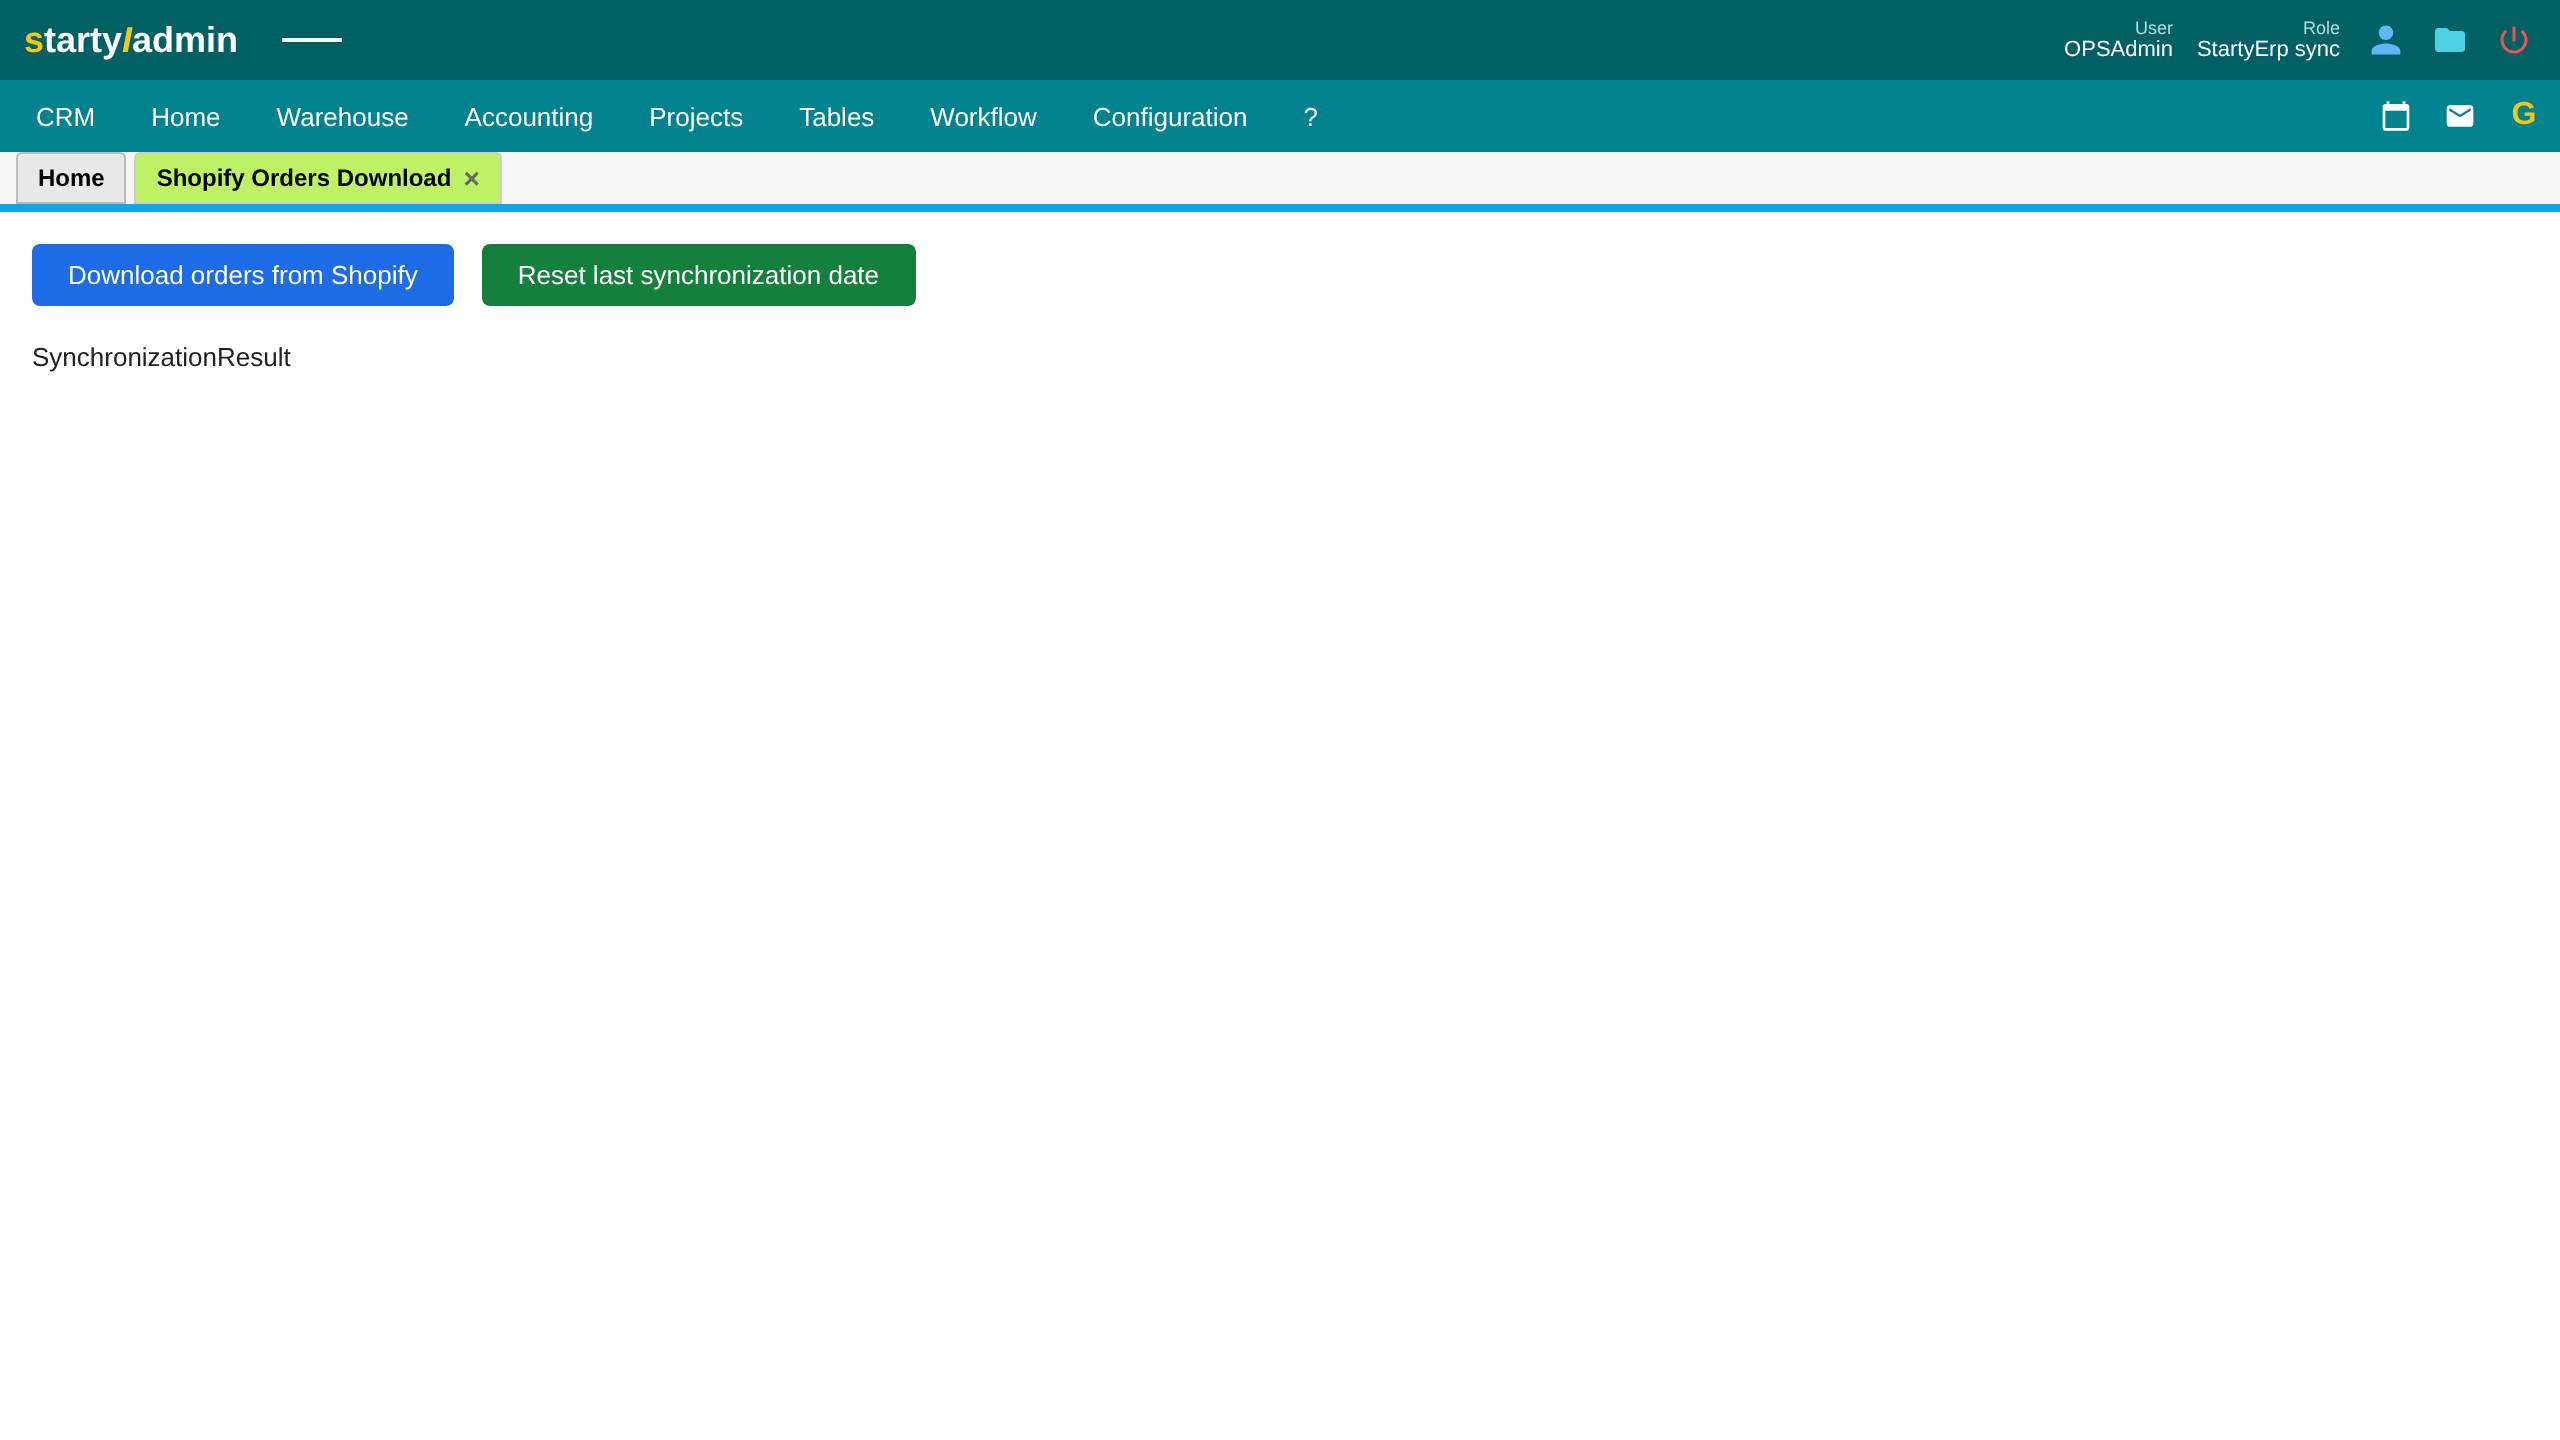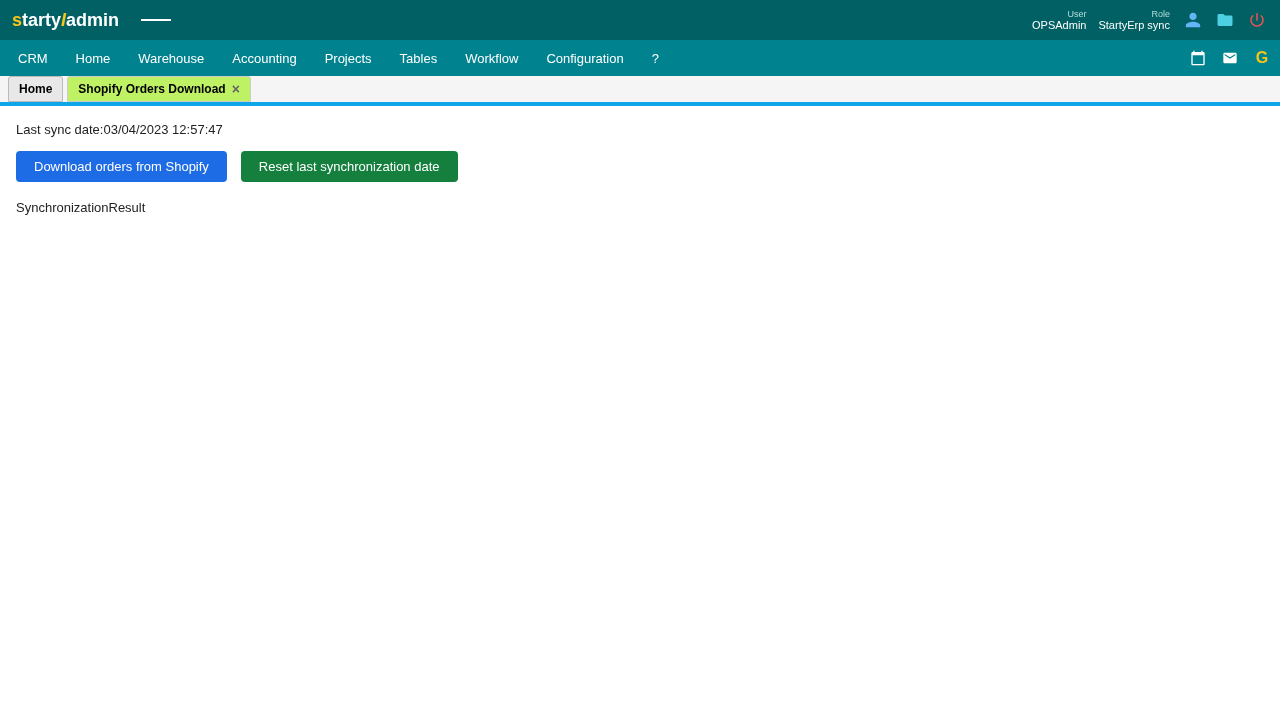--- a/index.html
+++ b/index.html
@@ -257,19 +257,18 @@
   <div class="tab home">
     <span>Home</span>
   </div>
   <div class="tab">
     <span>Shopify Orders Download</span>
     <span class="close-btn">×</span>
   </div>
 </div>
 
 <div class="main-content">
-  <div class="sync-info">Last sync date:03/04/2023 12:57:47</div>
   <div class="btn-row">
     <button class="btn-download">Download orders from Shopify</button>
     <button class="btn-reset">Reset last synchronization date</button>
   </div>
   <div class="sync-result">SynchronizationResult</div>
 </div>
 
 </body></html>

